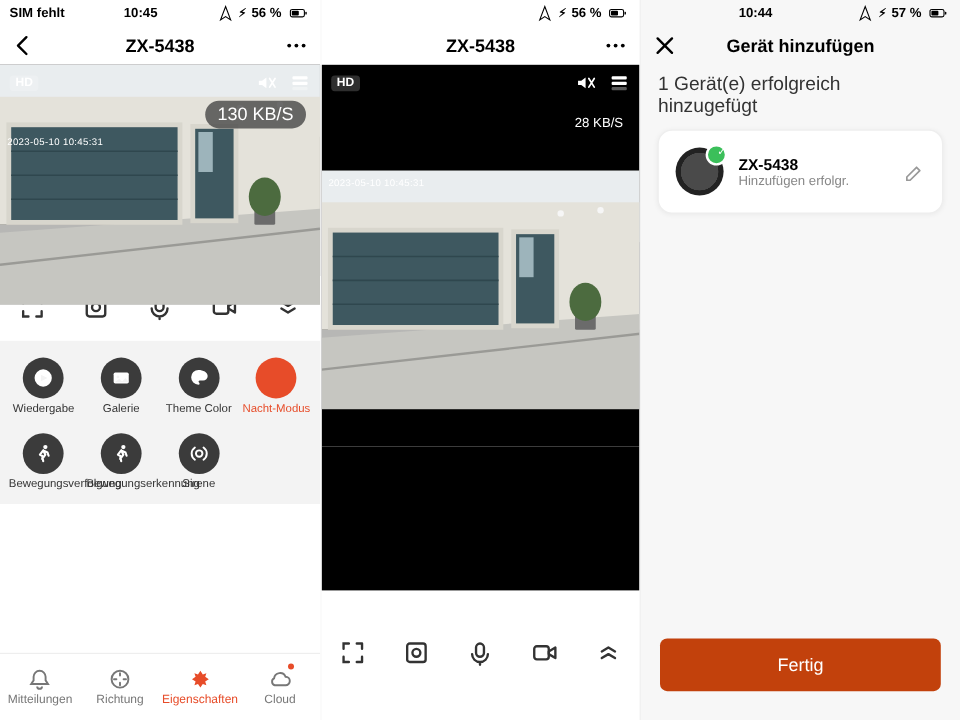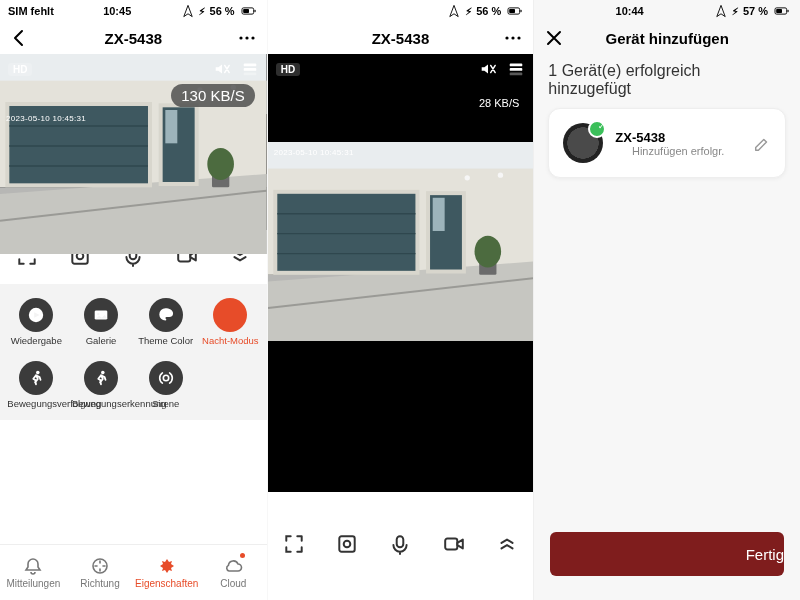--- a/index.html
+++ b/index.html
@@ -130,25 +130,25 @@
     position:relative;
   }
   .devcard .thumb::after {
     content:""; position:absolute; top:-3px; right:-3px;
     width:14px;height:14px;border-radius:50%; background:#3bbf5a;
     border:2px solid #fff;
   }
   .devcard .check { position:absolute; top:-2px; right:-2px; color:#fff; font-size:9px; z-index:2; }
   .devcard .txts { flex:1; }
   .devcard .name { font-size:13px; font-weight:600; }
-  .devcard .sub  { font-size:11px; color:#888;text-align:center; }
+  .devcard .sub  { font-size:11px; color:#888; }
   .done-btn {
     position:absolute; bottom:24px; left:16px; right:16px;
-    height:44px; border-radius:6px; background:#7f1d1d;
-    color:#fff; display:flex; align-items:center; justify-content:flex-end;
+    height:44px; border-radius:6px; background:#c2410c;
+    color:#fff; display:flex; align-items:center; justify-content:center;
     font-size:15px; font-weight:500;
   }
   .black-strip { position:absolute; width:100%; background:#000; }
 
   
   .scene-sky   { fill:#e9edef; }
   .scene-wall  { fill:#e4e2da; }
   .scene-floor { fill:#b7b7b5; }
   .scene-door  { fill:#3e5860; }
   .scene-trim  { fill:#d8d6cd; }

